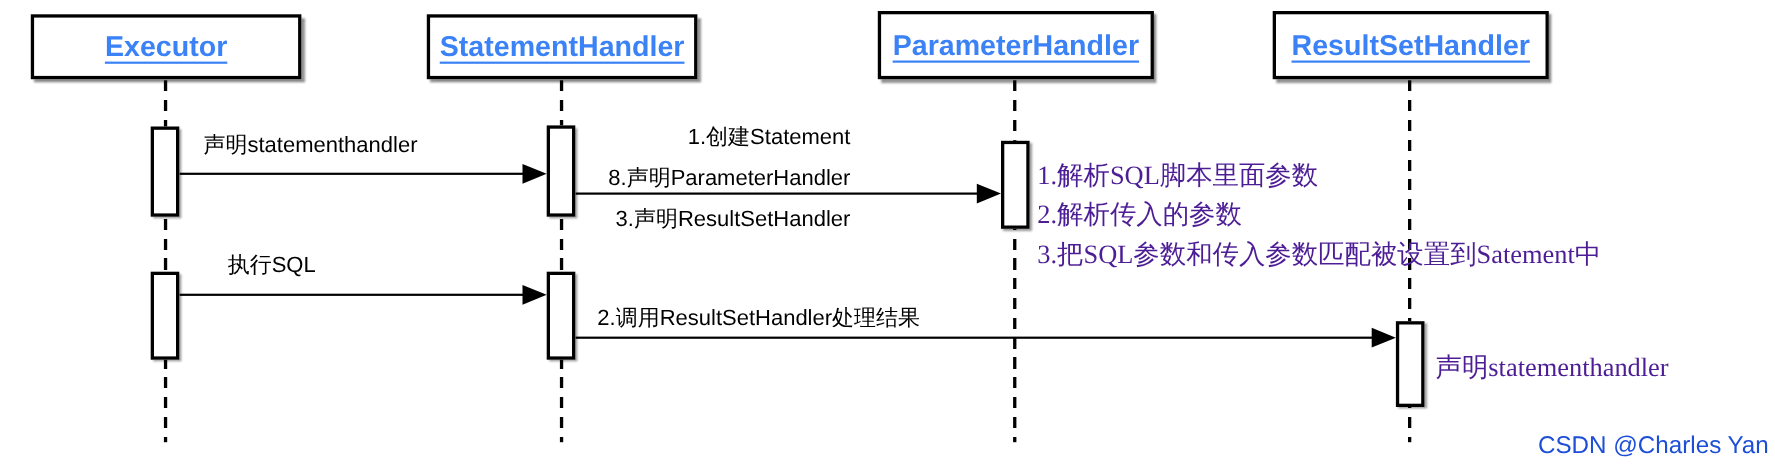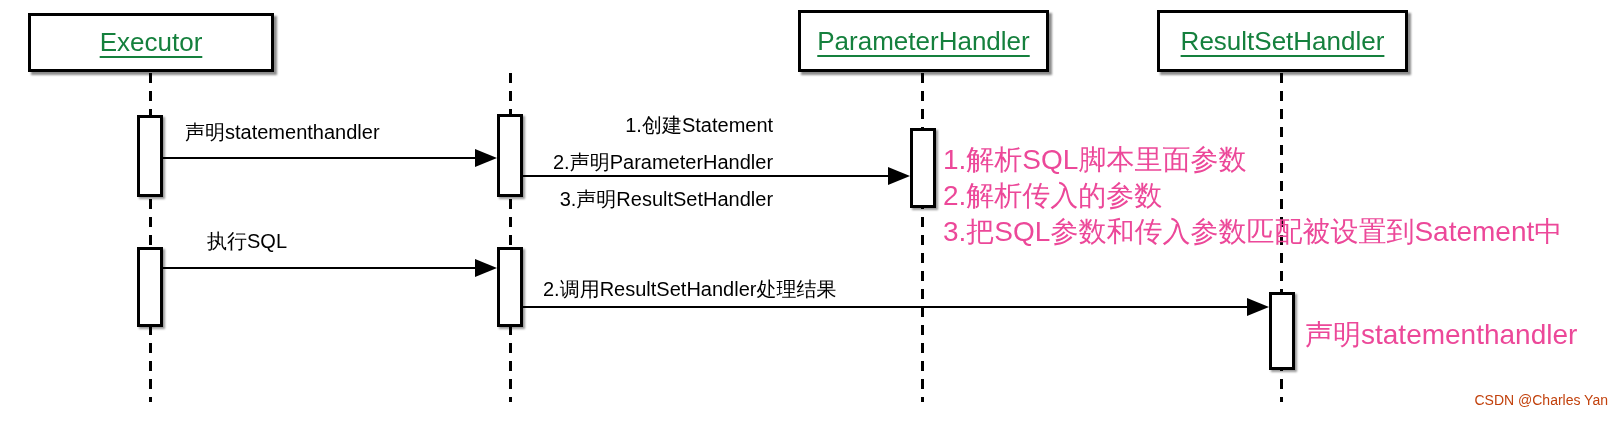--- a/index.html
+++ b/index.html
@@ -14,21 +14,21 @@
   .actor{
     position:absolute;
     box-sizing:border-box;
     background:#ffffff;
     border:3px solid #000000;
     box-shadow:3px 3px 2px rgba(0,0,0,0.45);
     display:flex;align-items:center;justify-content:center;
     z-index:4;
   }
   .actor .actor-label{
-    font-size:26px;font-weight:normal;color:#15803d;
+    font-size:26px;font-weight:bold;color:#3b82f6;
     text-decoration:underline;
     text-decoration-thickness:2px;
     text-underline-offset:5px;
     white-space:nowrap;
   }
   
   .lifeline{
     position:absolute;
     width:3px;top:73px;height:329px;
     background:repeating-linear-gradient(180deg,#000000 0 10px,transparent 10px 18px);
@@ -58,39 +58,43 @@
   
   .msg{
     position:absolute;
     font-size:20px;color:#000000;
     white-space:nowrap;
     z-index:5;
     line-height:37px;
   }
   .note{
     position:absolute;
-    font-size:28px;color:#ec4899;
+    font-size:24px;color:#4c1d95;
     white-space:nowrap;
     z-index:5;
     line-height:36px;
+    font-family:Liberation Serif, serif;
   }
   .watermark{
     position:absolute;
-    font-size:14px;color:#c2410c;
+    font-size:22px;color:#1d4ed8;
     white-space:nowrap;
     z-index:5;
   }
 </style>
 </head>
 <body>
 
 <div id="canvas">
 
   <div class="actor" style="left:28px;top:13px;width:246px;height:59px;">
     <span class="actor-label">Executor</span>
+  </div>
+  <div class="actor" style="left:388px;top:13px;width:246px;height:59px;">
+    <span class="actor-label">StatementHandler</span>
   </div>
   <div class="actor" style="left:1157px;top:10px;width:251px;height:62px;">
     <span class="actor-label">ResultSetHandler</span>
   </div>
   <div class="actor" style="left:798px;top:10px;width:251px;height:62px;">
     <span class="actor-label">ParameterHandler</span>
   </div>
 
   <div class="lifeline" style="left:149px;"></div>
   <div class="lifeline" style="left:509px;"></div>
@@ -107,21 +111,21 @@
   <div class="arrow-line" style="left:163px;top:157px;width:314px;"></div>
   <div class="arrow-head" style="left:475px;top:149px;"></div>
   <div class="msg" style="left:185px;top:114px;">
     <div>声明statementhandler</div>
   </div>
 
   <div class="arrow-line" style="left:523px;top:175px;width:367px;"></div>
   <div class="arrow-head" style="left:888px;top:167px;"></div>
   <div class="msg" style="left:553px;top:107px;text-align:right;">
     <div>1.创建Statement</div>
-    <div>2.声明ParameterHandler</div>
+    <div>8.声明ParameterHandler</div>
     <div>3.声明ResultSetHandler</div>
   </div>
 
   <div class="arrow-line" style="left:163px;top:267px;width:314px;"></div>
   <div class="arrow-head" style="left:475px;top:259px;"></div>
   <div class="msg" style="left:207px;top:223px;">
     <div>执行SQL</div>
   </div>
 
   <div class="arrow-line" style="left:523px;top:306px;width:726px;"></div>

